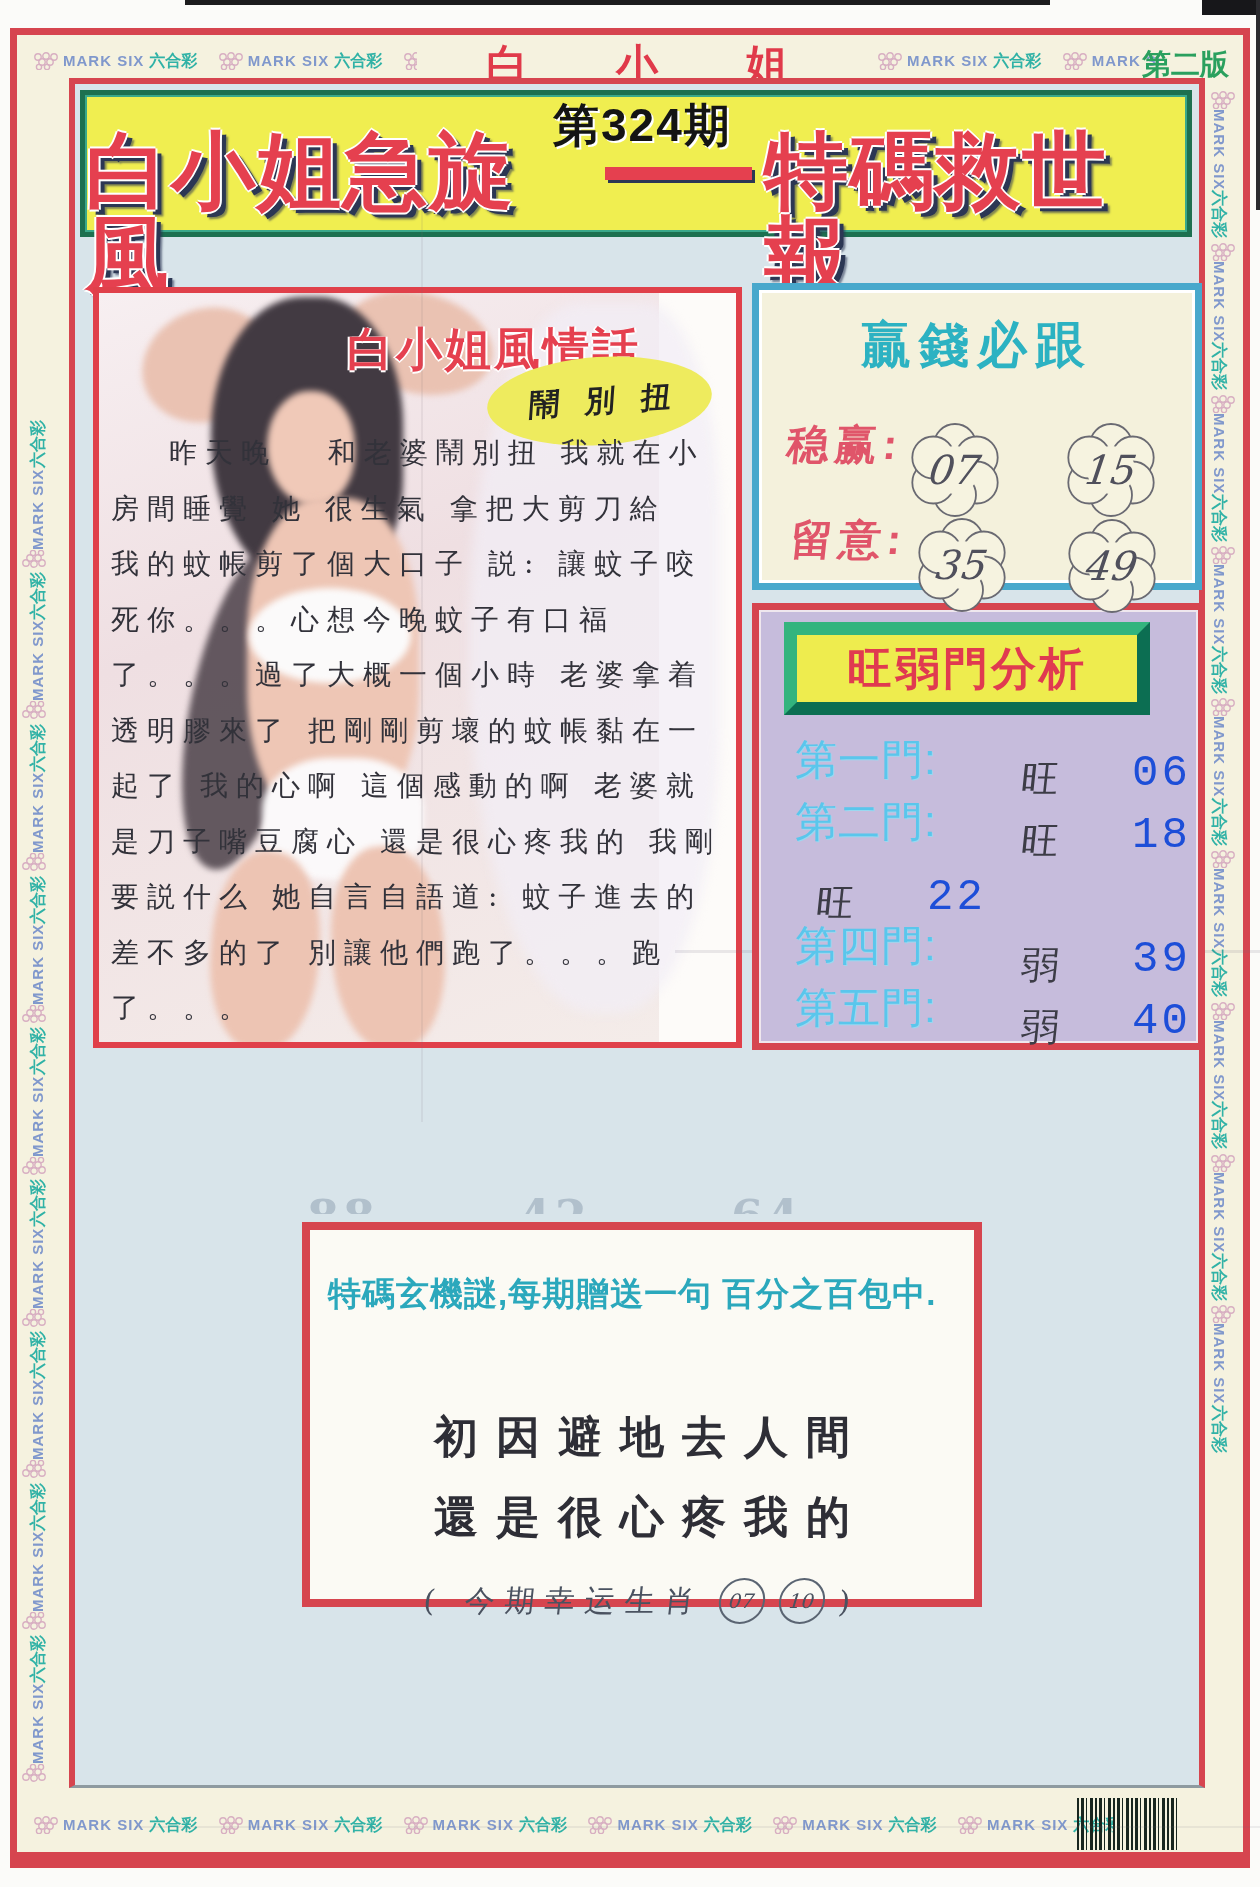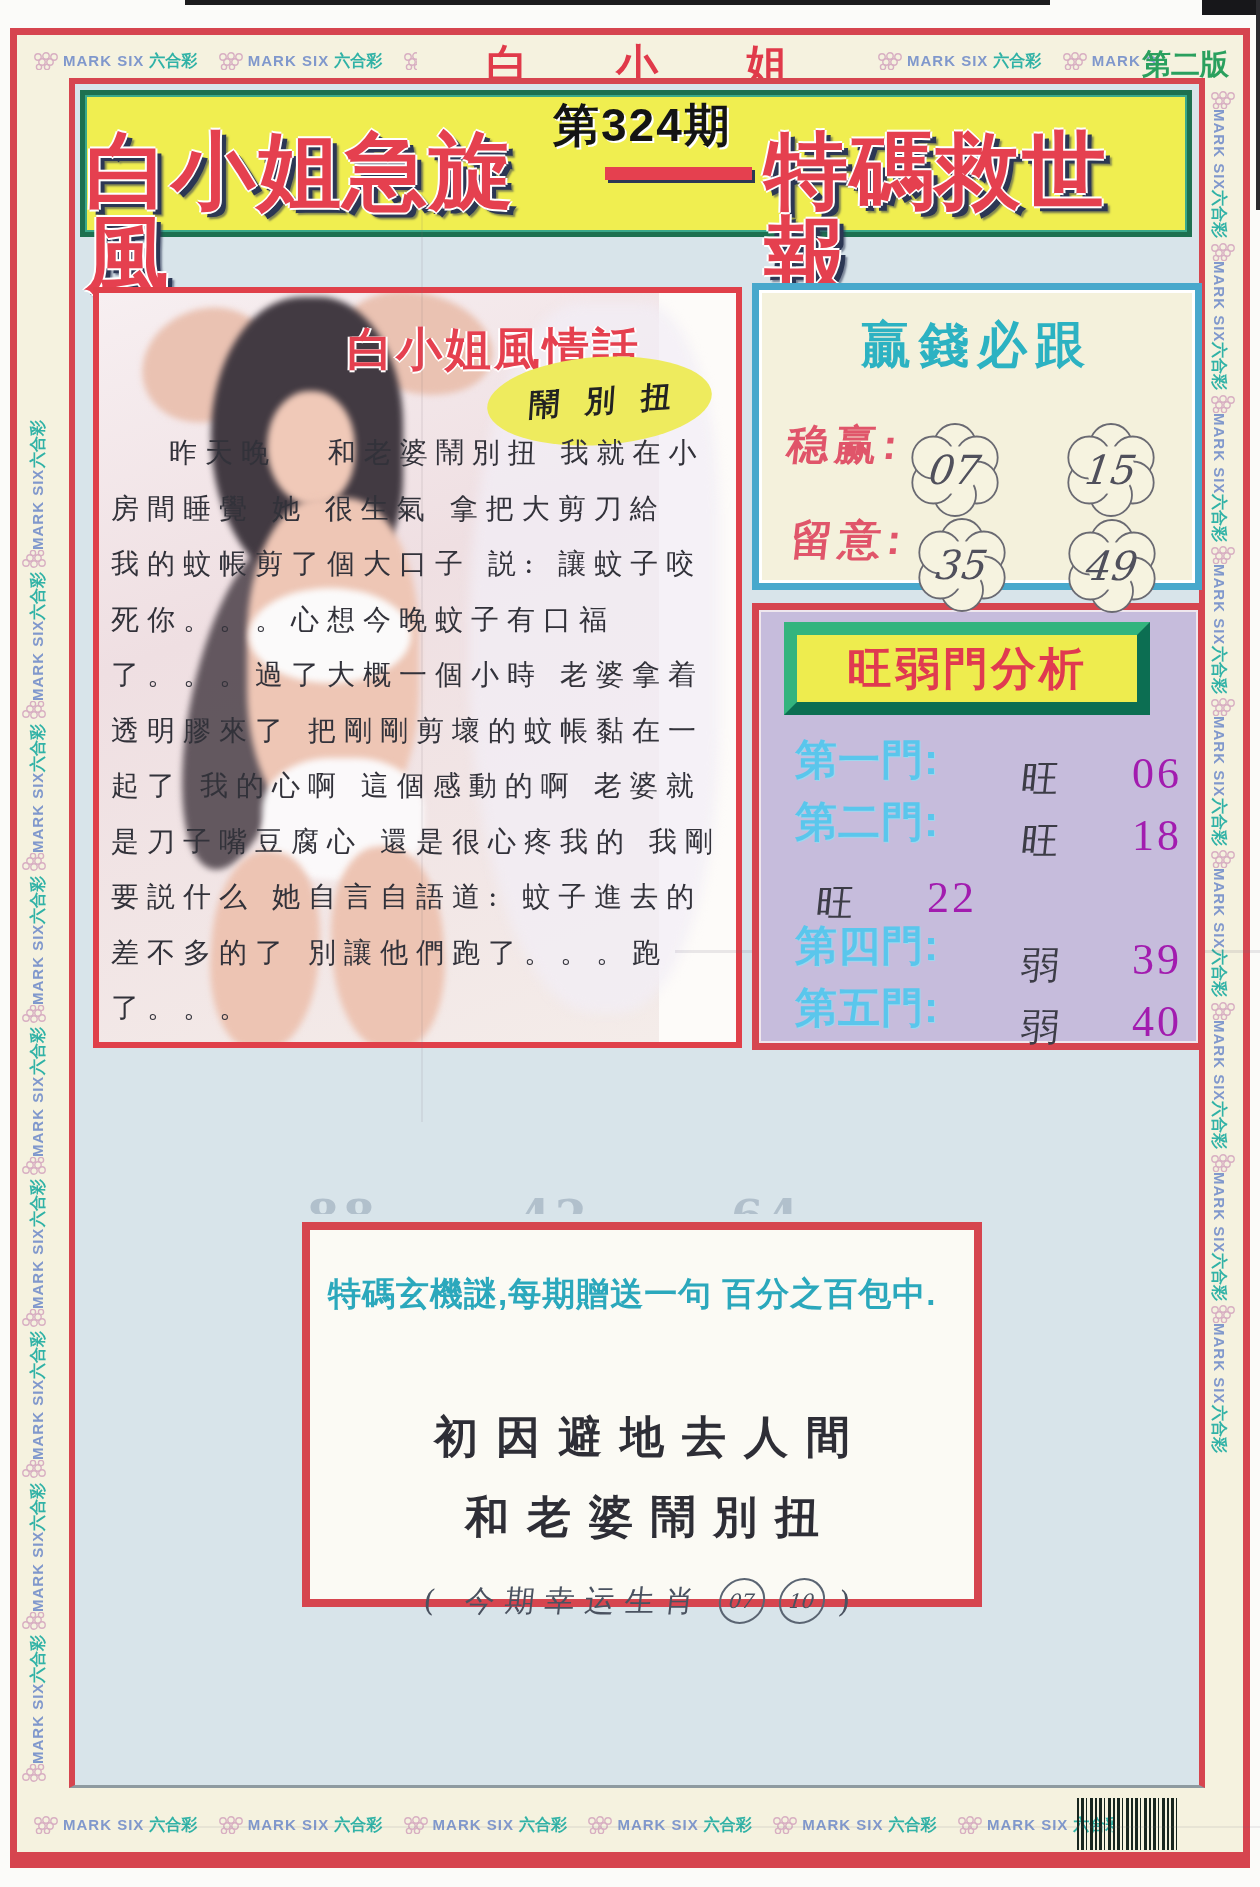--- a/index.html
+++ b/index.html
@@ -99,25 +99,25 @@
   .nf3{left:155px;top:227px;} .nf4{left:305px;top:228px;}
   
   .gates{position:absolute;left:677px;top:519px;width:453px;height:447px;box-sizing:border-box;
       background:#c6bcdc;border:7px solid #d6454f;box-shadow:inset 0 0 0 2px #efe7ee;z-index:1;}
   .gates-titlebar{position:absolute;left:25px;top:12px;width:366px;height:93px;box-sizing:border-box;
       background:#eeec4e;border:13px solid;border-color:#33b47e #0c6e52 #0c6e52 #33b47e;
       display:flex;align-items:center;justify-content:center;}
   .gates-titlebar span{font-size:45px;font-weight:bold;color:#e03a50;letter-spacing:3px;}
   .gate-rows{position:absolute;left:0;top:122px;right:0;}
   .grow{display:flex;align-items:flex-start;height:62px;padding-left:36px;}
-  .glabel{width:205px;font-size:42px;font-weight:bold;color:#5ac6ec;letter-spacing:1px;
+  .glabel{width:205px;font-size:42px;font-weight:normal;color:#5ac6ec;letter-spacing:1px;
       text-shadow:1px 1px 0 #9ad8f0;}
   .gstatus{width:80px;text-align:center;font-family:"DejaVu Serif",serif;font-size:38px;
       color:#3c3c46;transform:translateY(22px) skewX(-6deg);}
-  .gnum{margin-left:52px;font-family:Liberation Serif, serif;font-size:44px;color:#a21caf;
+  .gnum{margin-left:52px;font-family:Liberation Mono, monospace;font-size:44px;color:#1d4ed8;
       transform:translateY(16px);letter-spacing:3px;}
   
   .ghost{position:absolute;left:232px;top:1106px;width:680px;height:24px;overflow:hidden;opacity:.45;}
   .ghost span{font-family:"DejaVu Serif",serif;font-size:46px;font-weight:bold;color:#8495a8;
       letter-spacing:4px;word-spacing:120px;}
   .riddle{position:absolute;left:227px;top:1138px;width:680px;height:385px;box-sizing:border-box;
       background:#fbfaf4;border:8px solid #d6454f;}
   .riddle-intro{position:absolute;left:18px;top:42px;font-size:33px;font-weight:bold;
       color:#2ba8bc;letter-spacing:1px;}
   .verse{position:absolute;left:0;right:0;text-align:center;font-family:"DejaVu Serif",serif;
@@ -584,21 +584,21 @@
             </div>
         </div>
 
         <div class="ghost">
           <span>88 42 64 71</span>
         </div>
 
         <div class="riddle">
           <div class="riddle-intro">特碼玄機謎,每期贈送一句 百分之百包中.</div>
           <div class="verse v1">初因避地去人間</div>
-          <div class="verse v2">和老婆鬧別扭</div>
+          <div class="verse v2">還是很心疼我的</div>
           <div class="rfooter">
             <span class="txt">(  今期幸运生肖</span>
             <span class="lucky">07</span>
             <span class="lucky">10</span>
             <span class="txt">)</span>
           </div>
         </div>
 
         <div class="crease h1"></div>
         <div class="crease h2"></div>

